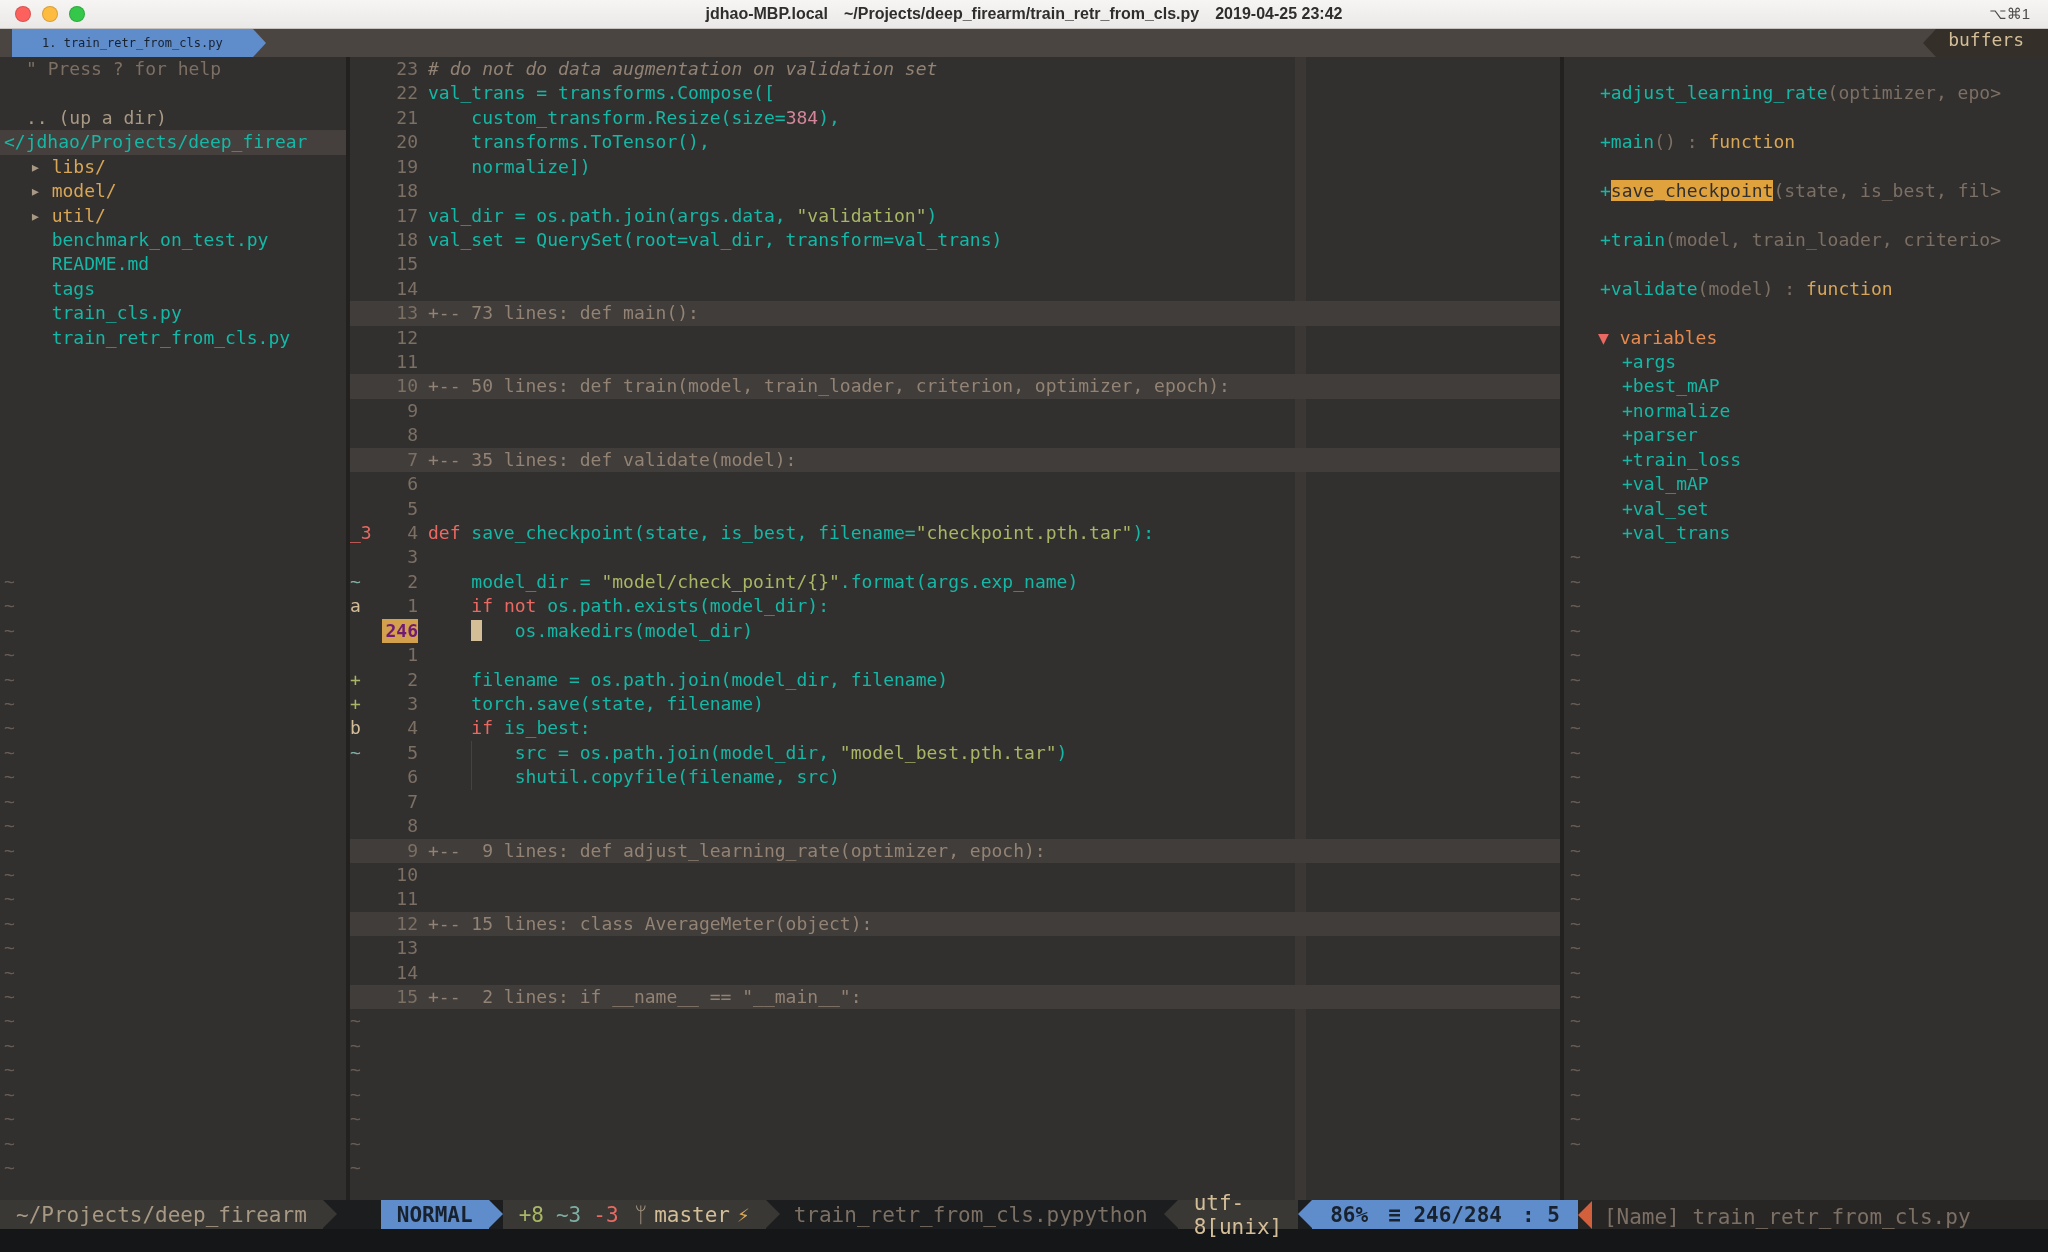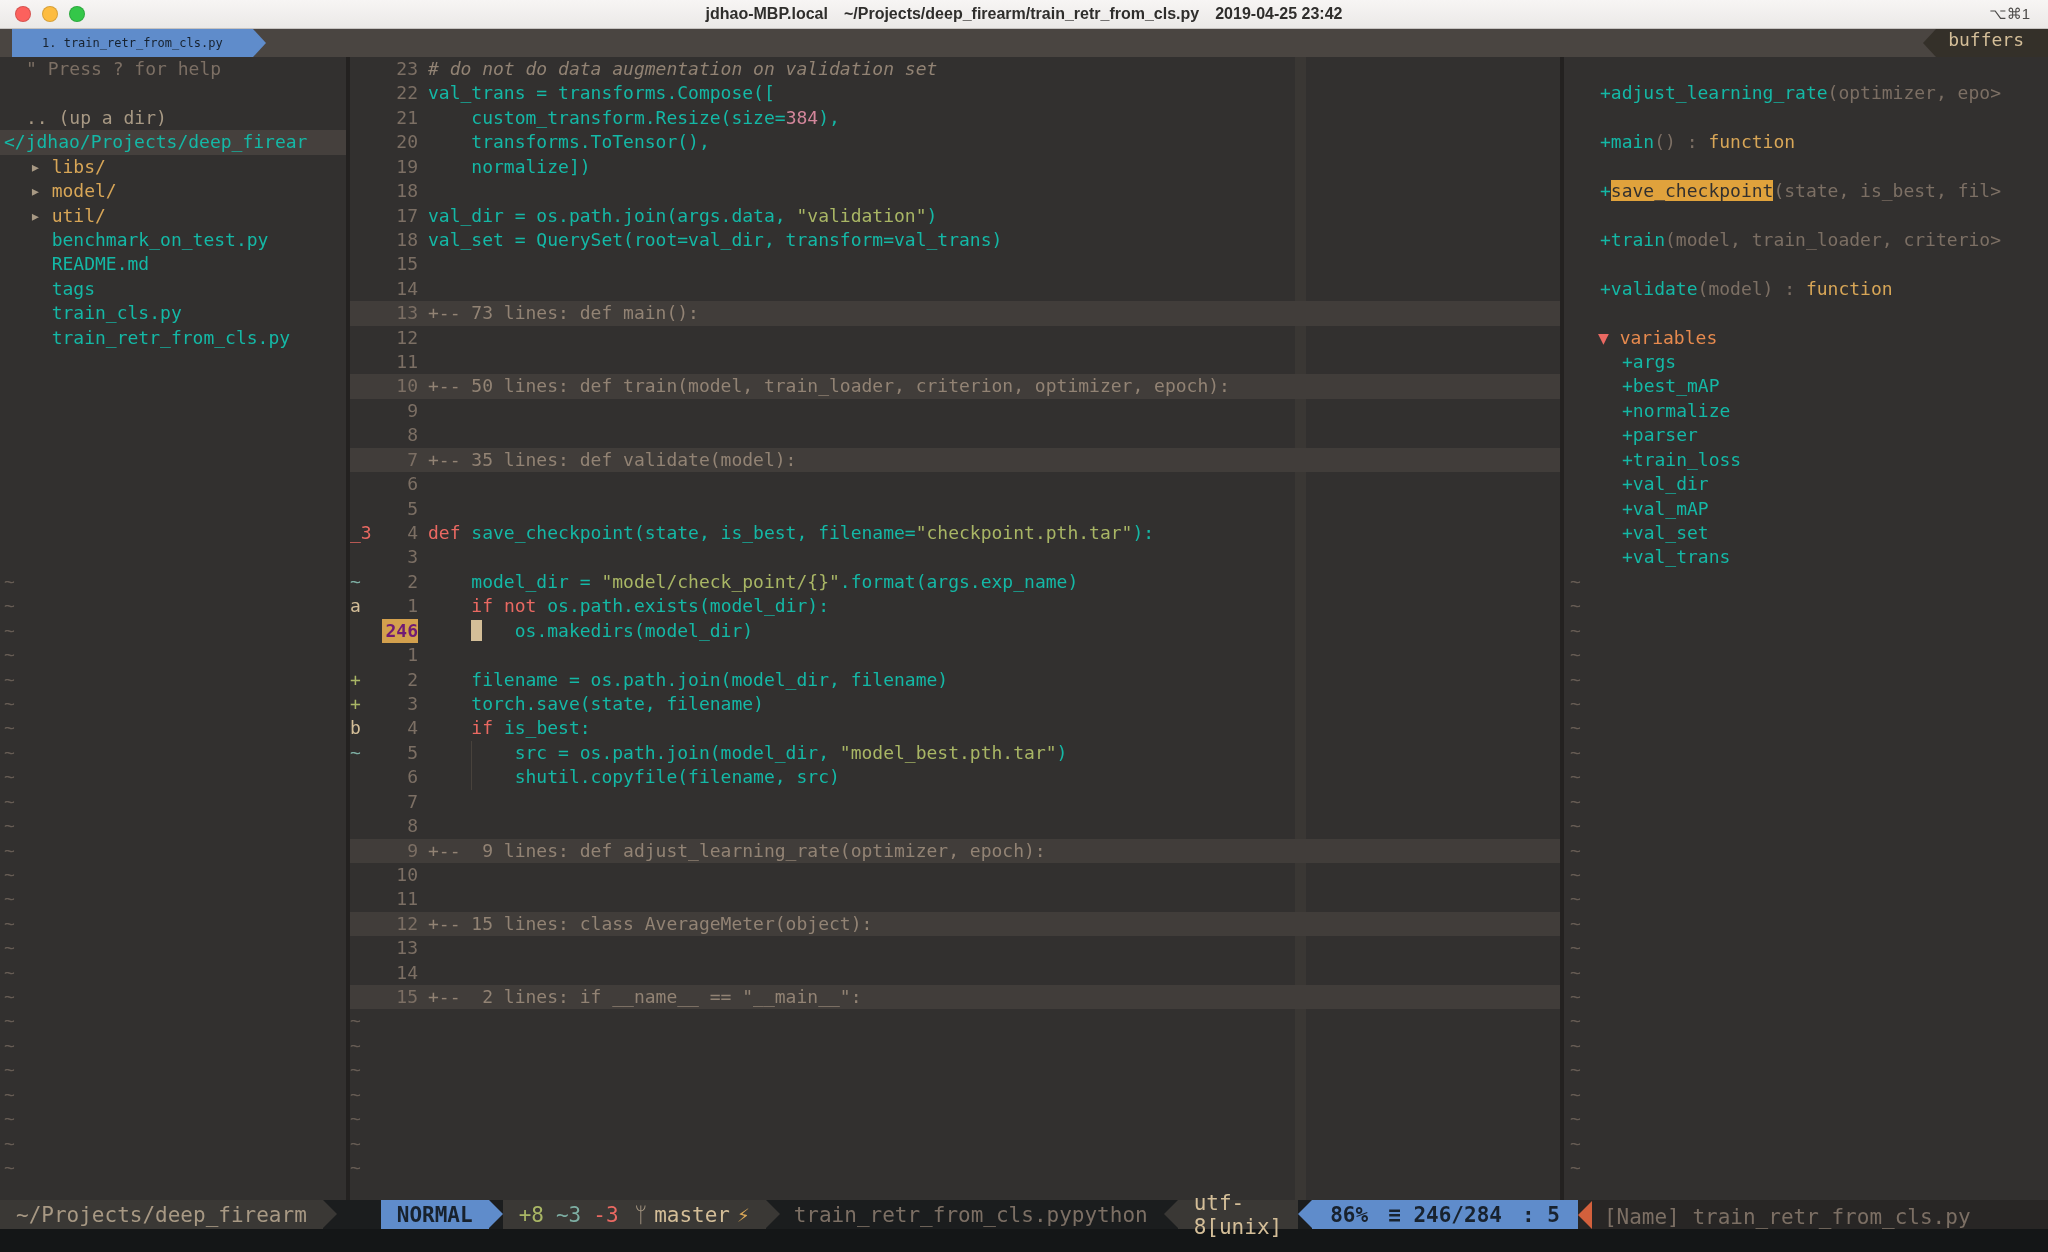--- a/index.html
+++ b/index.html
@@ -249,21 +249,20 @@
     <div class="row tb-row tb-fn"><span class="tk-fg">+train</span><span class="tk-dim">(model, train_loader, criterio&gt;</span></div>
     <div class="row tb-row"></div>
     <div class="row tb-row tb-fn"><span class="tk-fg">+validate</span><span class="tk-dim">(model)</span><span class="tk-dim"> : </span><span class="tk-yellow">function</span></div>
     <div class="row tb-row"></div>
     <div class="row tb-row tb-hdr"><span class="tk-red">▼ </span><span class="tk-orange">variables</span></div>
     <div class="row tb-row tb-var"><span class="tk-fg">+args</span></div>
     <div class="row tb-row tb-var"><span class="tk-fg">+best_mAP</span></div>
     <div class="row tb-row tb-var"><span class="tk-fg">+normalize</span></div>
     <div class="row tb-row tb-var"><span class="tk-fg">+parser</span></div>
     <div class="row tb-row tb-var"><span class="tk-fg">+train_loss</span></div>
-    <div class="row tb-row tb-var"><span class="tk-fg">+val_dir</span></div>
     <div class="row tb-row tb-var"><span class="tk-fg">+val_mAP</span></div>
     <div class="row tb-row tb-var"><span class="tk-fg">+val_set</span></div>
     <div class="row tb-row tb-var"><span class="tk-fg">+val_trans</span></div>
     <div class="row tb-row tb-tilde">~</div>
     <div class="row tb-row tb-tilde">~</div>
     <div class="row tb-row tb-tilde">~</div>
     <div class="row tb-row tb-tilde">~</div>
     <div class="row tb-row tb-tilde">~</div>
     <div class="row tb-row tb-tilde">~</div>
     <div class="row tb-row tb-tilde">~</div>

